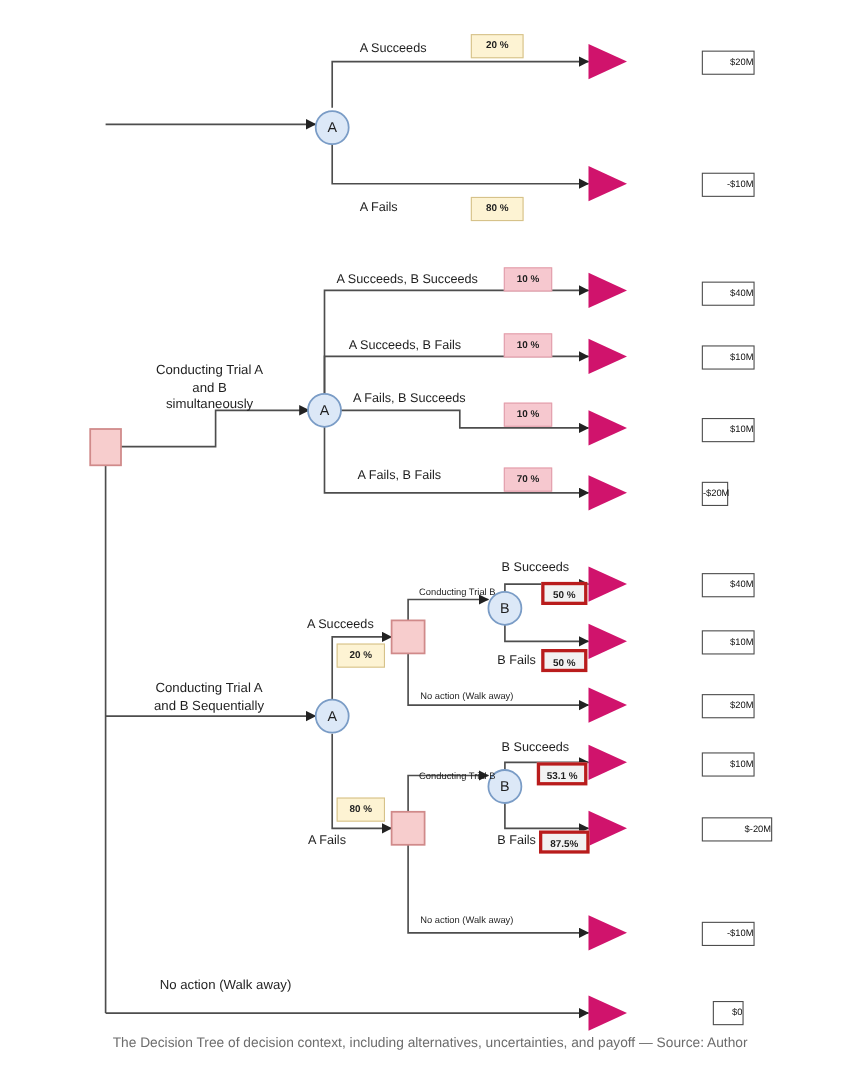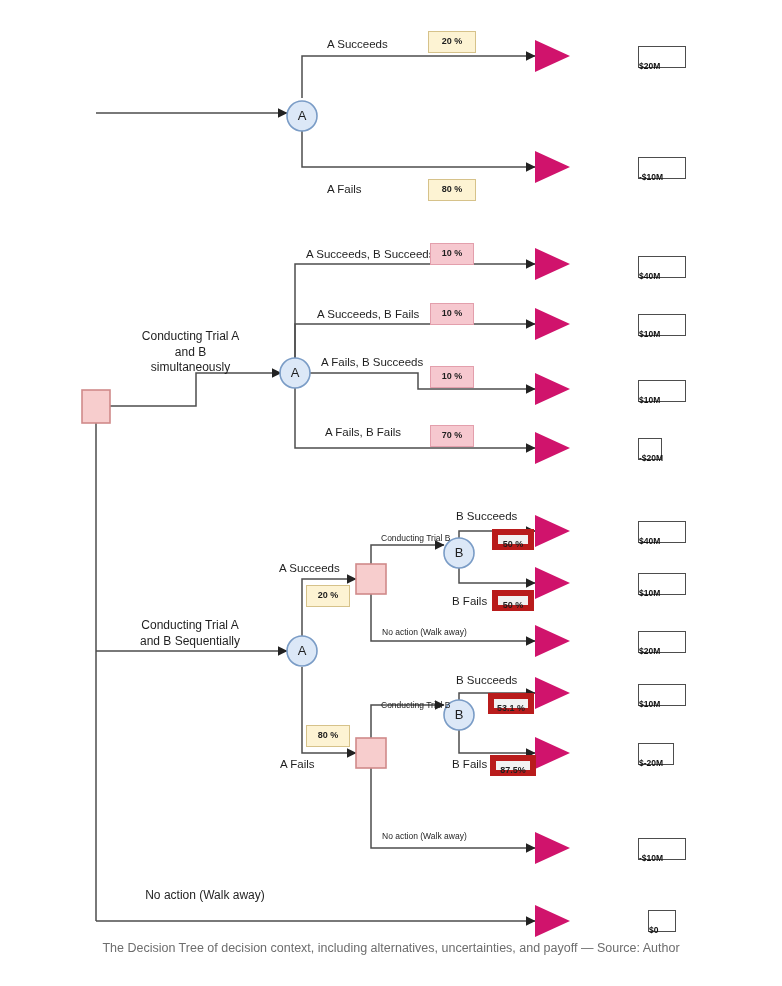--- a/index.html
+++ b/index.html
@@ -29,33 +29,33 @@
     position:absolute;
     font-size:9px;
     font-weight:bold;
     color:#1f1f1f;
     text-align:center;
     padding:4px 0 4px 0;
     box-sizing:border-box;
     white-space:nowrap;
   }
   .prob.yellow{background:#fdf3d3;border:1px solid #d6c28a;}
-  .prob.pink{background:#f6c8cf;border:1px solid #e39fac;}
-  .prob.gray{background:#f2f2f2;border:6px solid #b91c1c;}
+  .prob.pink{background:#f6c8cf;border:1px solid #e39fac;margin-left:28px;}
+  .prob.gray{background:#f2f2f2;border:3px solid #b91c1c;}
 
   .payoff{
     position:absolute;
     font-size:8.5px;
-    font-weight:bold;
+    font-weight:normal;
     color:#111;
     background:#ffffff;
     border:1.6px solid #4d4d4d;
-    text-align:left;
+    text-align:right;
     box-sizing:border-box;
-    padding-top:14px;
+    padding-top:4px;
     white-space:nowrap;
   }
 
   .nodelabel{
     position:absolute;
     font-size:13px;
     color:#1f1f1f;
     text-align:center;
     white-space:nowrap;
   }
@@ -209,21 +209,21 @@
   <div class="lbl small" style="left:382px;top:627px;">No action (Walk away)</div>
   <div class="payoff" style="left:638px;top:631px;width:48px;height:22px;">$20M</div>
 
   <div class="lbl small" style="left:381px;top:700px;">Conducting Trial B</div>
   <div class="lbl" style="left:456px;top:673px;">B Succeeds</div>
   <div class="prob gray" style="left:488px;top:693px;width:46px;height:21px;">53.1 %</div>
   <div class="payoff" style="left:638px;top:684px;width:48px;height:22px;">$10M</div>
 
   <div class="lbl" style="left:452px;top:757px;">B Fails</div>
   <div class="prob gray" style="left:490px;top:755px;width:46px;height:21px;">87.5%</div>
-  <div class="payoff" style="left:638px;top:743px;width:36px;height:22px;">$-20M</div>
+  <div class="payoff" style="left:638px;top:743px;width:64px;height:22px;">$-20M</div>
 
   <div class="lbl small" style="left:382px;top:831px;">No action (Walk away)</div>
   <div class="payoff" style="left:638px;top:838px;width:48px;height:22px;">-$10M</div>
 
   <div class="payoff" style="left:648px;top:910px;width:28px;height:22px;">$0</div>
 
   <div class="caption">The Decision Tree of decision context, including alternatives, uncertainties, and payoff — Source: Author</div>
 </div>
 
 </body></html>

